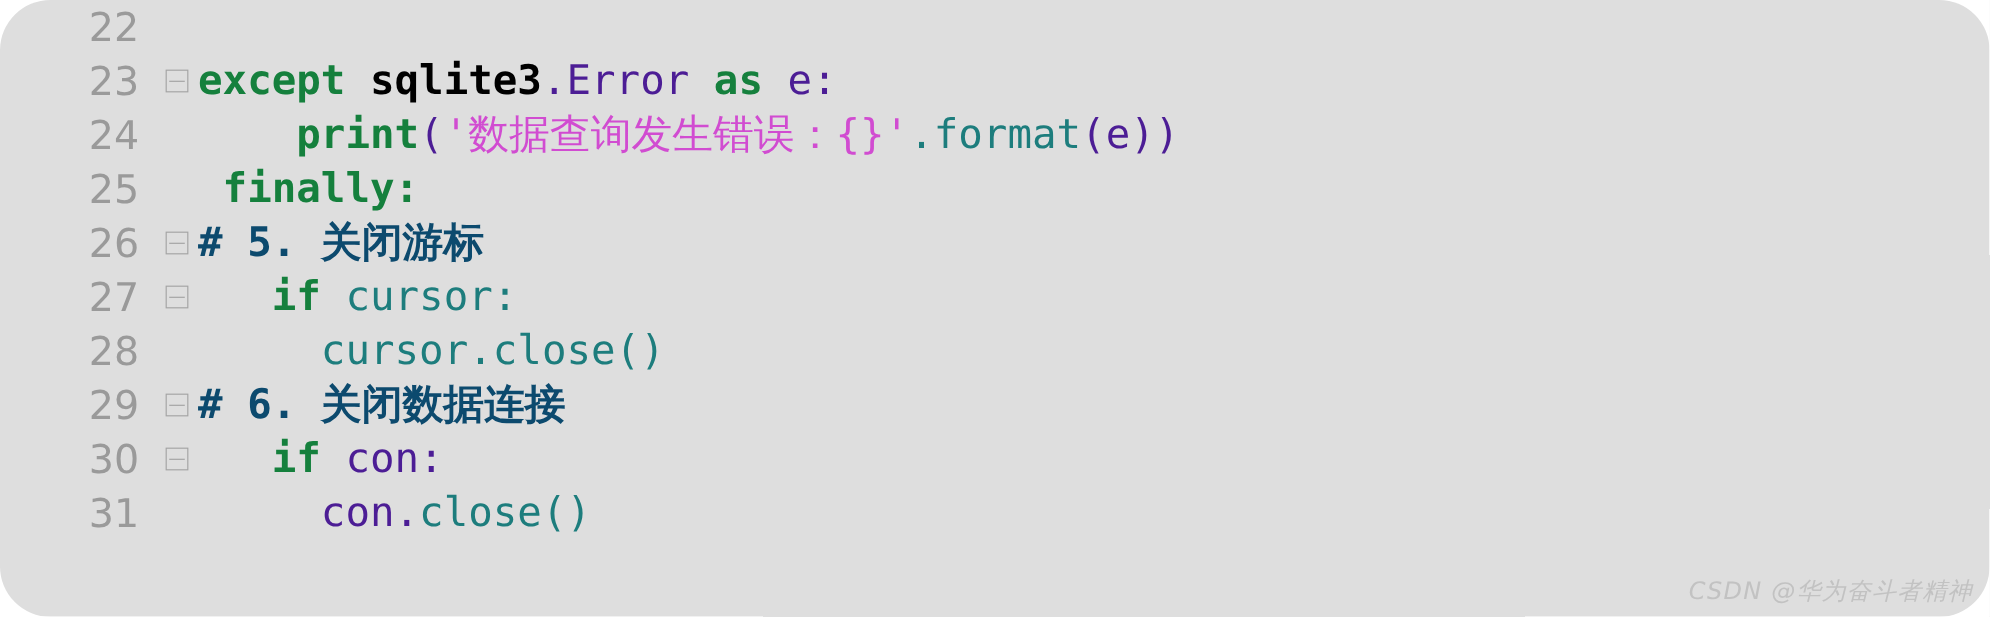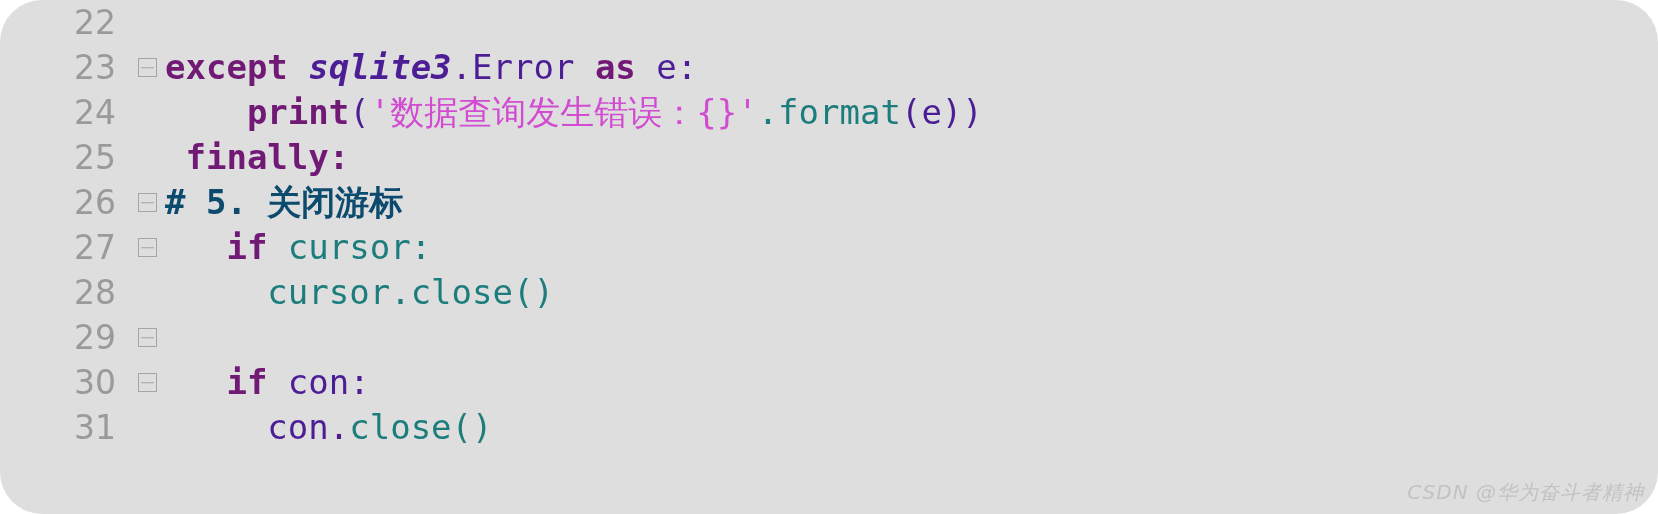--- a/index.html
+++ b/index.html
@@ -65,22 +65,22 @@
     height: 1.5px;
     background: #a5a5a5;
     transform: translateY(-50%);
   }
   .code-text {
     position: absolute;
     left: 127px;
     top: 0;
     white-space: pre;
   }
-  .tok-kw      { color: #701a75; font-weight: 600; }
-  .tok-mod     { color: #4c1d95; font-weight: 600; font-style: italic; }
+  .tok-kw      { color: #15803d; font-weight: 600; }
+  .tok-mod     { color: #000000; font-weight: 600; }
   .tok-plain   { color: #4c1d95; }
   .tok-str     { color: #d14cd1; }
   .tok-func    { color: #1d7d7d; }
   .tok-ident   { color: #1d7d7d; }
   .tok-comment { color: #0c4a6e; font-weight: 600; }
   .cjk { font-family: Liberation Mono, monospace; }
   .watermark {
     position: absolute;
     right: 14px;
     bottom: 8px;
@@ -98,19 +98,19 @@
 <div id="screenshot">
   <div class="editor-panel">
     <div class="code-area" id="code-area">
         <div class="code-line"><span class="gutter-num">22</span><span class="code-text"></span></div>
         <div class="code-line"><span class="gutter-num">23</span><span class="fold-marker"></span><span class="code-text"><span class="tok-kw">except </span><span class="tok-mod">sqlite3</span><span class="tok-plain">.Error </span><span class="tok-kw">as </span><span class="tok-plain">e:</span></span></div>
         <div class="code-line"><span class="gutter-num">24</span><span class="code-text"><span class="tok-kw">    print</span><span class="tok-plain">(</span><span class="tok-str">'<span class="cjk">数据查询发生错误：</span>{}'</span><span class="tok-func">.format</span><span class="tok-plain">(e))</span></span></div>
         <div class="code-line"><span class="gutter-num">25</span><span class="code-text"><span class="tok-kw"> finally:</span></span></div>
         <div class="code-line"><span class="gutter-num">26</span><span class="fold-marker"></span><span class="code-text"><span class="tok-comment"># 5. <span class="cjk">关闭游标</span></span></span></div>
         <div class="code-line"><span class="gutter-num">27</span><span class="fold-marker"></span><span class="code-text"><span class="tok-kw">   if </span><span class="tok-ident">cursor:</span></span></div>
         <div class="code-line"><span class="gutter-num">28</span><span class="code-text"><span class="tok-ident">     cursor.close()</span></span></div>
-        <div class="code-line"><span class="gutter-num">29</span><span class="fold-marker"></span></div>
+        <div class="code-line"><span class="gutter-num">29</span><span class="fold-marker"></span><span class="code-text"><span class="tok-comment"># 6. <span class="cjk">关闭数据连接</span></span></span></div>
         <div class="code-line"><span class="gutter-num">30</span><span class="fold-marker"></span><span class="code-text"><span class="tok-kw">   if </span><span class="tok-plain">con:</span></span></div>
         <div class="code-line"><span class="gutter-num">31</span><span class="code-text"><span class="tok-plain">     con.</span><span class="tok-ident">close()</span></span></div>
       </div>
     <div class="watermark">CSDN @华为奋斗者精神</div>
   </div>
 </div>
 
 </body></html>

